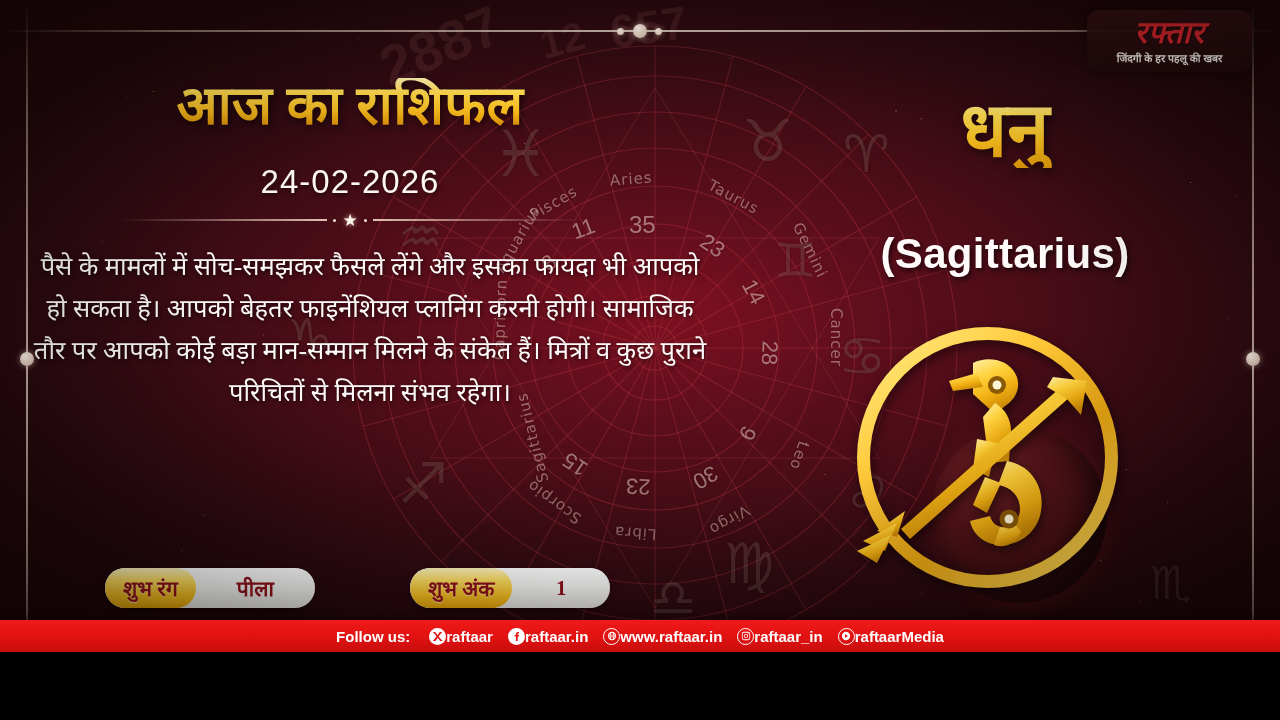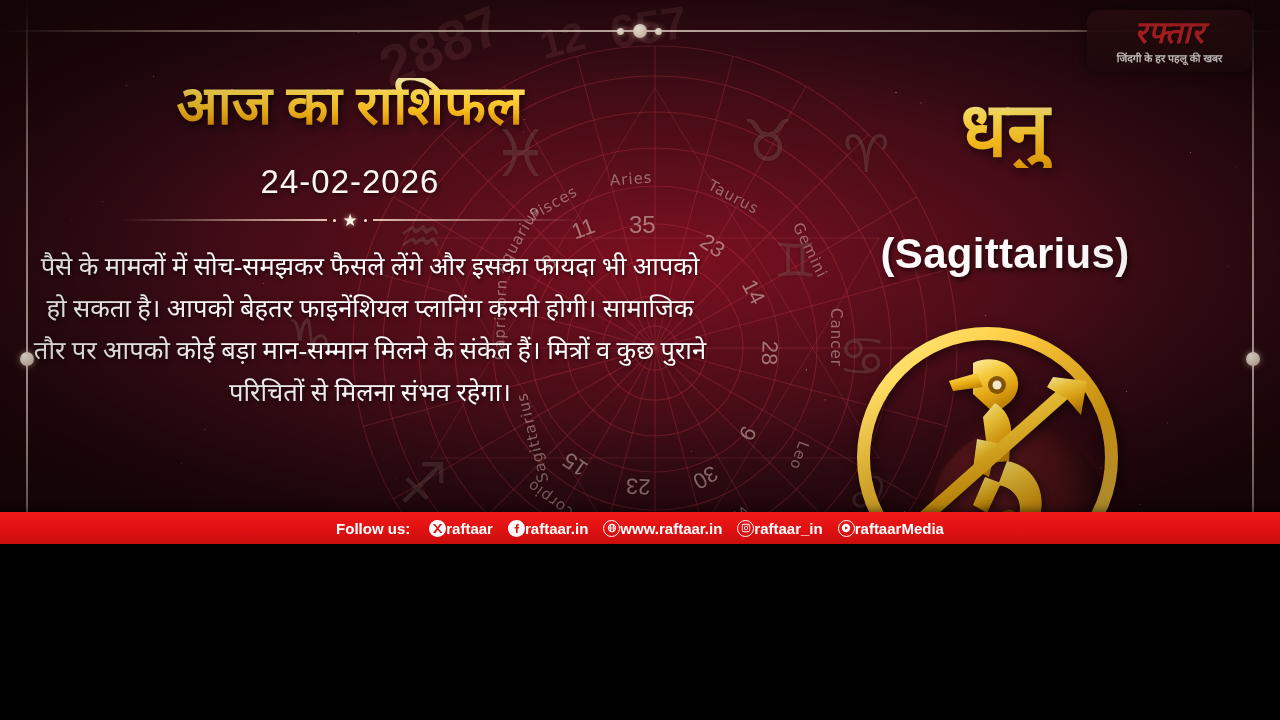--- a/index.html
+++ b/index.html
@@ -1,19 +1,19 @@
 <!DOCTYPE html>
 <html><head>
 <meta charset="utf-8">
 <style>
   * { margin:0; padding:0; box-sizing:border-box; }
   html,body { width:1280px; height:720px; overflow:hidden; background:#000; }
 
   .stage {
-    position:relative; width:1280px; height:544px;
+    position:relative; width:1280px; height:652px;
     font-family:"Liberation Sans", sans-serif;
     overflow:hidden;
     background:
       radial-gradient(ellipse 60% 55% at 52% 48%, #7d1020 0%, #5e0e1c 28%, #430c16 55%, #2e0a11 78%, #210709 100%),
       #230709;
   }
 
   
   .stars { position:absolute; inset:0; pointer-events:none; opacity:.75; }
   .stars::before, .stars::after {

